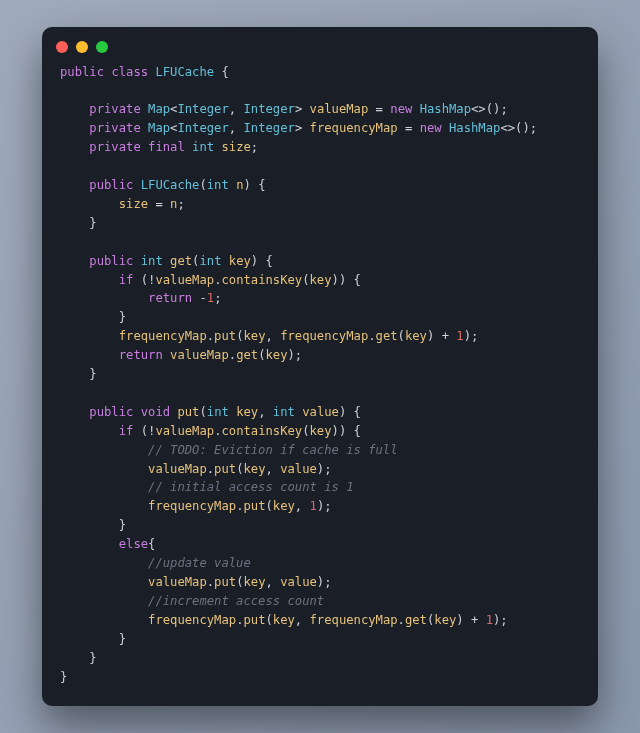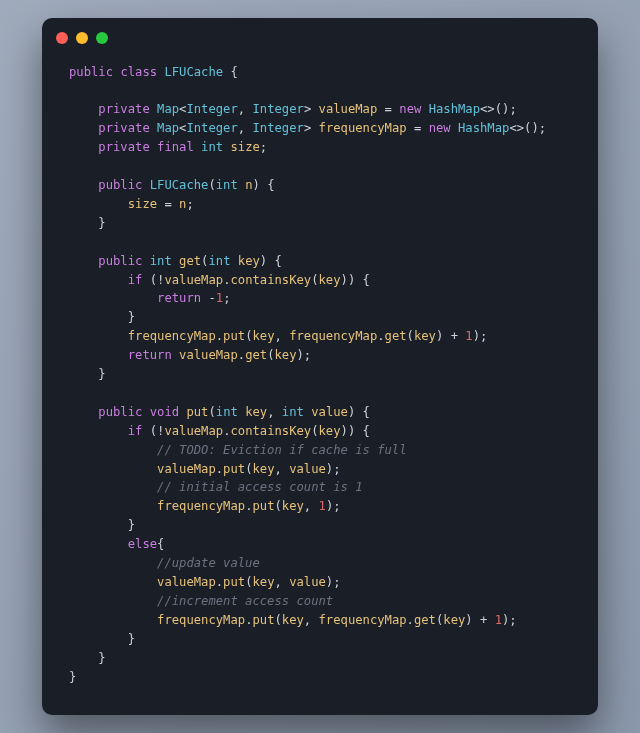--- a/index.html
+++ b/index.html
@@ -33,21 +33,21 @@
   }
   .dot {
     width: 12px;
     height: 12px;
     border-radius: 50%;
   }
   .dot.red { background: #ff5f56; }
   .dot.yellow { background: #ffbd2e; }
   .dot.green { background: #27c93f; }
   pre.code {
-    margin: 9px;
+    margin: 0;
     padding: 4px 18px 6px 18px;
     font-size: 12.2px;
     line-height: 1.55;
     white-space: pre;
     color: #cfd2d8;
   }
   
   .kw   { color: #c97fe0; }   
   .type { color: #62c0d9; }   
   .name { color: #e6c27a; }   

